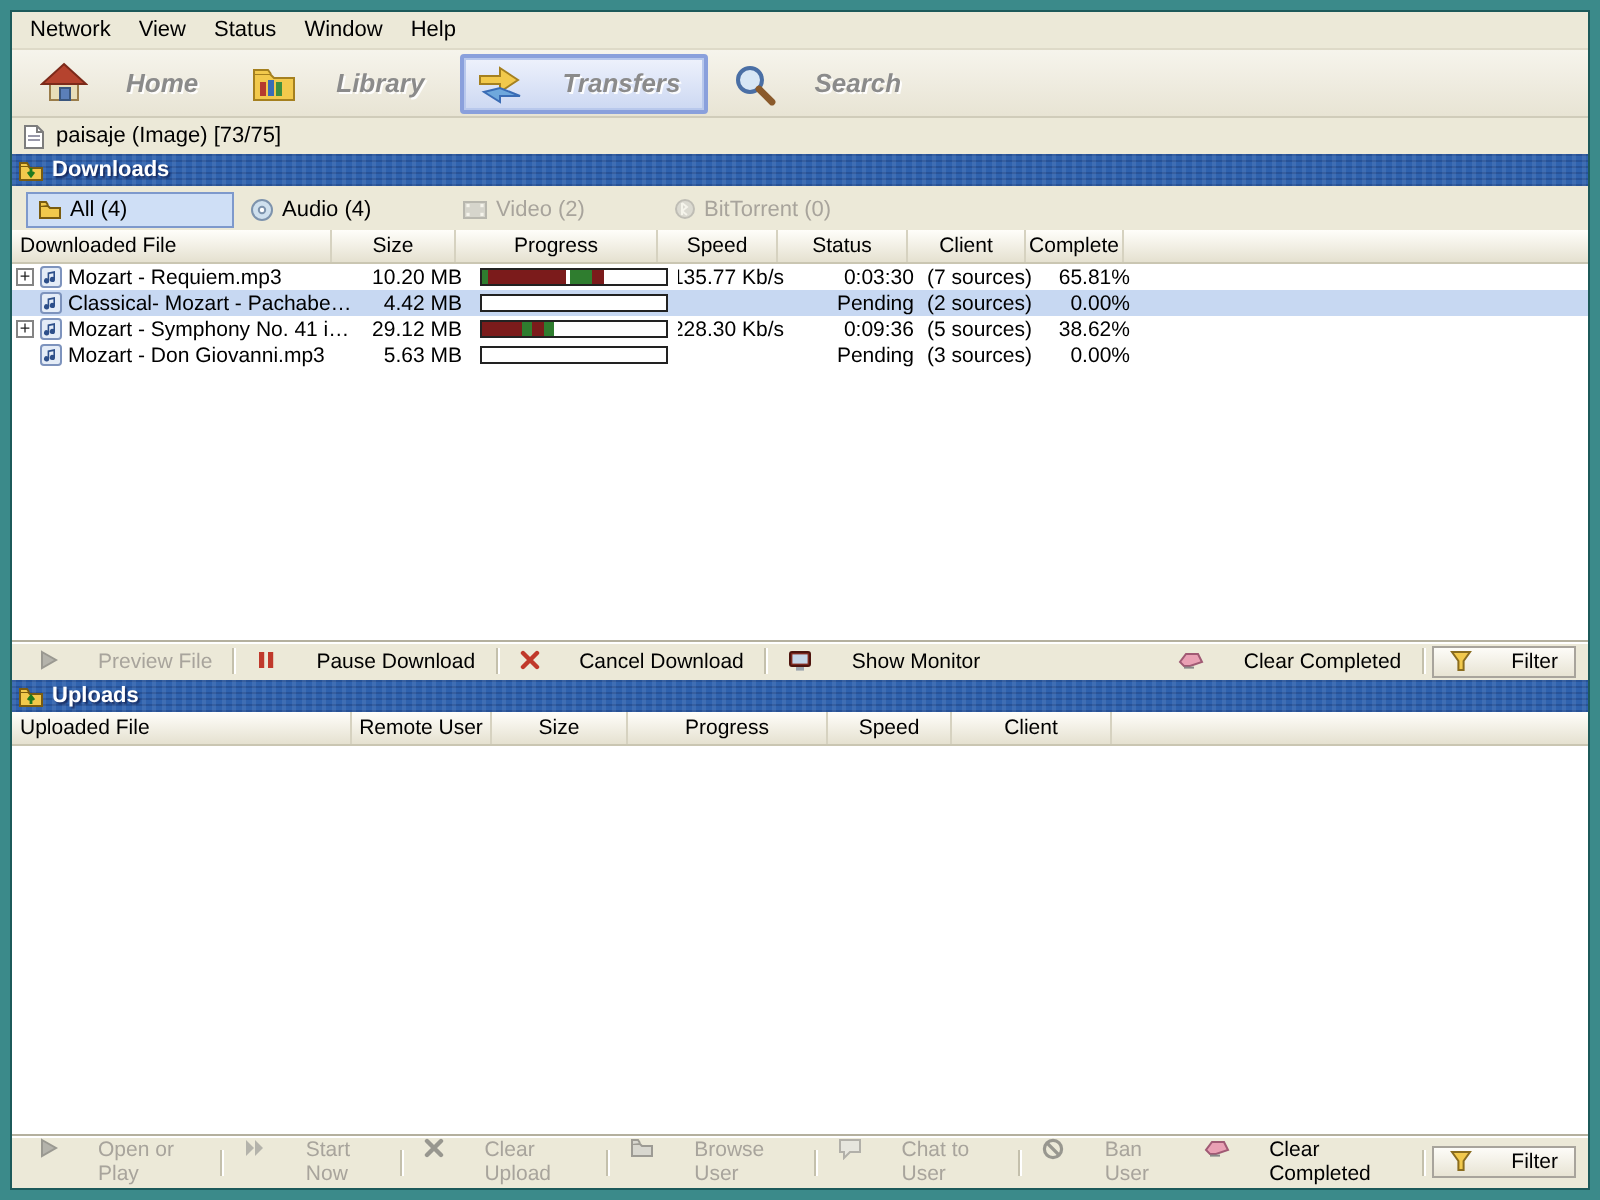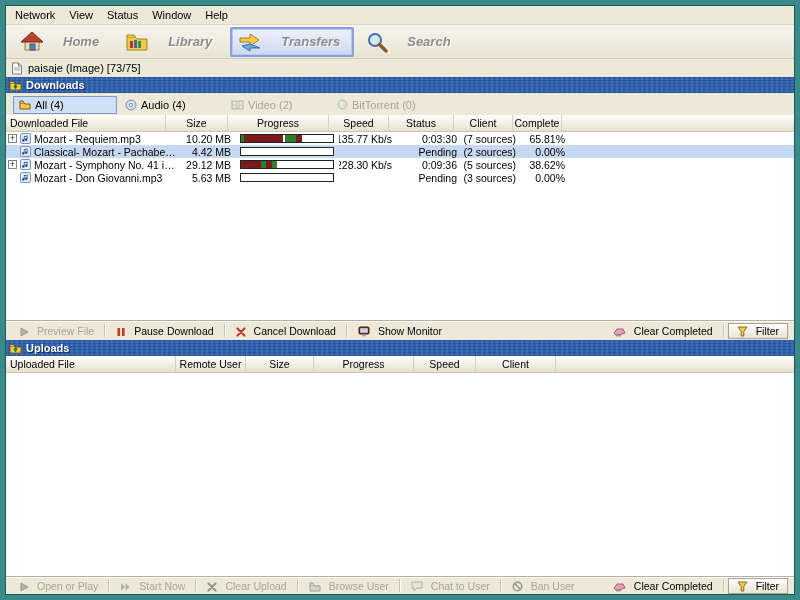--- a/index.html
+++ b/index.html
@@ -36,21 +36,21 @@
 .expand{width:9px;height:9px;flex:0 0 9px;border:1px solid #848484;background:#fff;font-size:9px;line-height:7px;text-align:center;color:#222;margin-right:3px}
 .expand.ph{border-color:transparent;background:transparent}
 .fic{display:flex;margin-right:3px;flex:0 0 auto}
 .fname{overflow:hidden;text-overflow:ellipsis}
 .prog{padding-left:2px}
 .pbar{width:94px;height:9px;border:1px solid #222;background:#fff;display:flex}
 .pseg{height:100%}
 .actionbar{display:flex;align-items:center;background:#ece9d8;border-top:1px solid #b4b09e;box-shadow:inset 0 1px 0 #fff;padding:0 6px}
 .actionbar.dl{flex:0 0 20px}
 .actionbar.ul{flex:0 0 18px}
-.abtn{display:flex;align-items:flex-end;gap:8px;padding:1px 7px;font-size:10.5px}
+.abtn{display:flex;align-items:flex-start;gap:20px;padding:1px 7px;font-size:10.5px}
 .abtn.dis .albl{color:#a8a49c}
 .abtn.dis svg{filter:grayscale(1);opacity:.55}
 .abtn.boxed{border:1px solid #a8a49c;background:linear-gradient(#fdfcf8,#e8e4d4);padding:1px 8px}
 .vsep{width:0;height:13px;border-left:1px solid #c4c0ac;border-right:1px solid #fff;margin:0 3px}
 .spacer{flex:1}
 .icon,.ticon,.hicon,.sicon,.tabicon,.aic{display:flex;align-items:center}
 </style>
 </head>
 <body>
 

